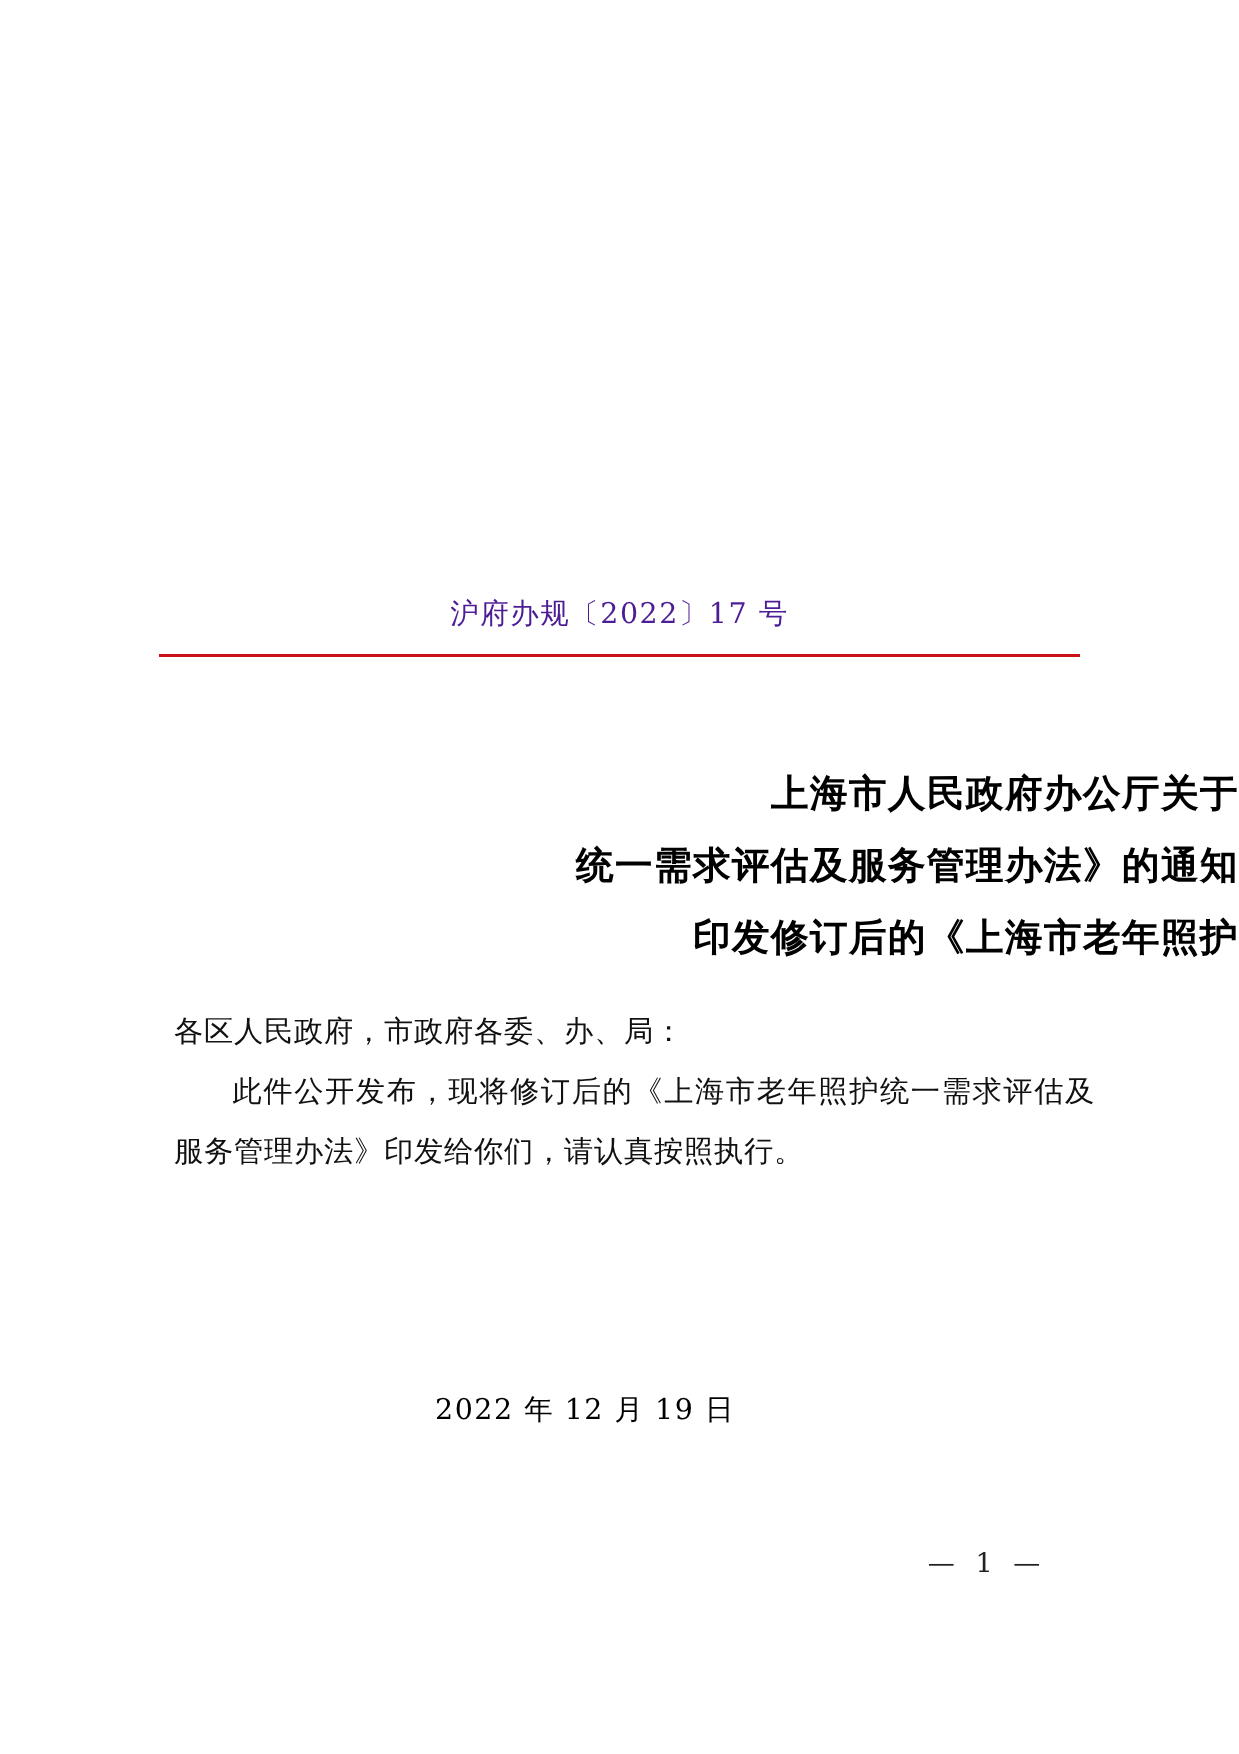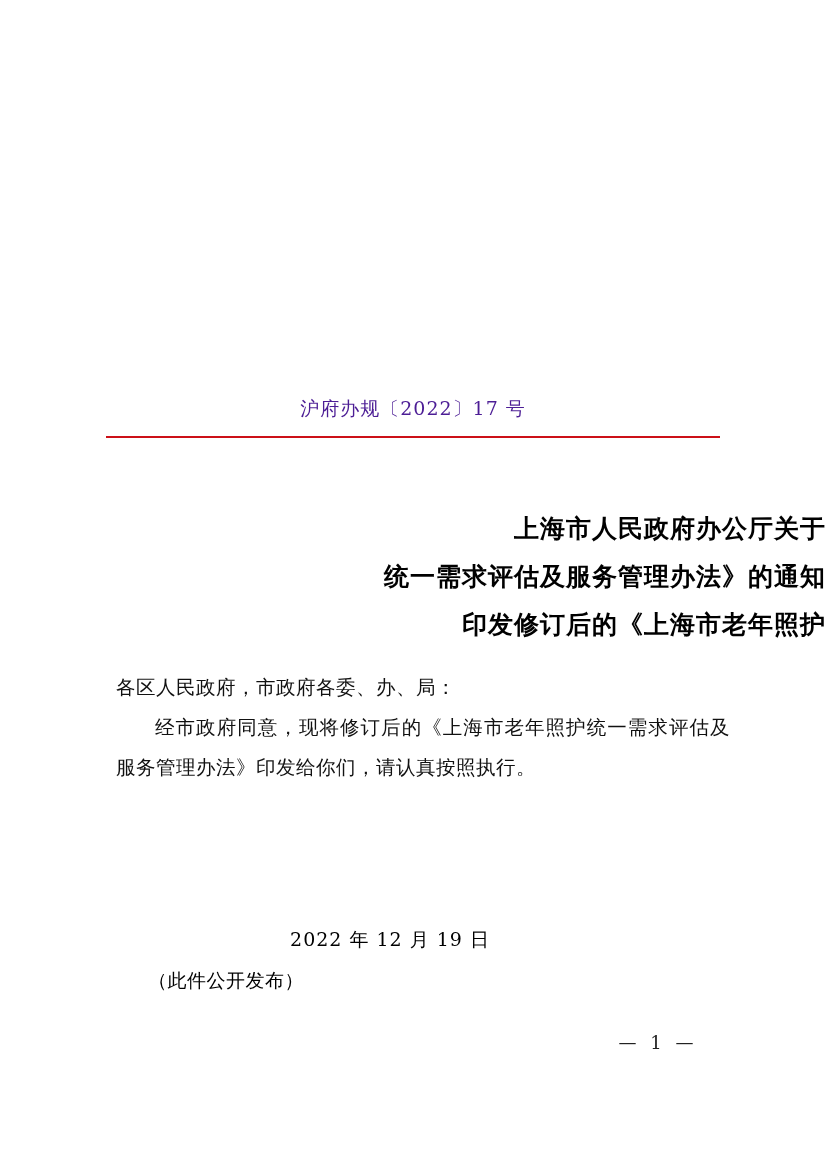--- a/index.html
+++ b/index.html
@@ -147,22 +147,21 @@
   <div class="red-rule"></div>
 
   <div class="title-block">
     <span class="tline">上海市人民政府办公厅关于</span>
     <span class="tline">统一需求评估及服务管理办法》的通知</span>
     <span class="tline">印发修订后的《上海市老年照护</span>
   </div>
 
   <div class="body-text">
     <p>各区人民政府，市政府各委、办、局：</p>
-    <p class="indent2">经市政府同意，现将修订后的《上海市老年照护统一需求评估及服务管理办法》印发给你们，请认真按照执行。</p>
+    <p class="indent2">此件公开发布，现将修订后的《上海市老年照护统一需求评估及服务管理办法》印发给你们，请认真按照执行。</p>
   </div>
 
   <div class="date-line">2022 年 12 月 19 日</div>
 
-  <div class="note-line">（此件公开发布）</div>
 
   <div class="page-number">— 1 —</div>
 
 </div>
 
 </body></html>

